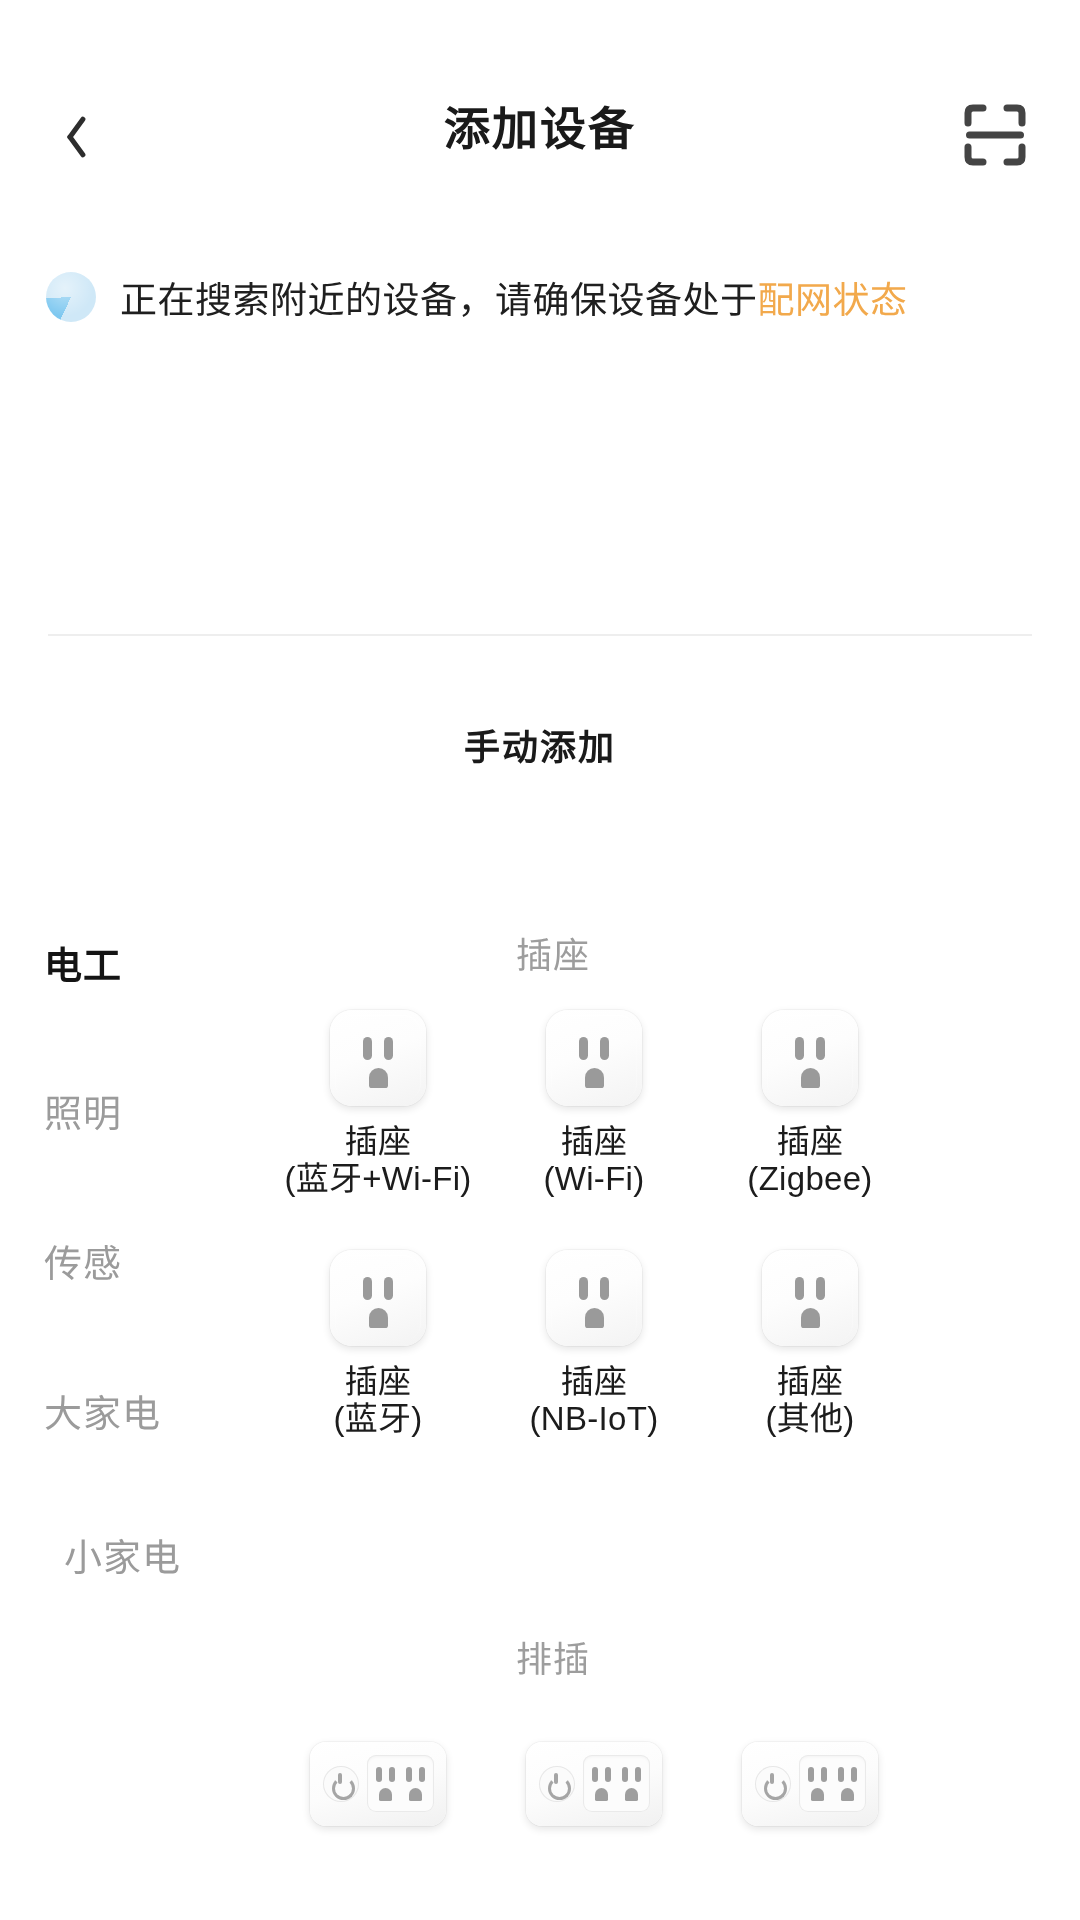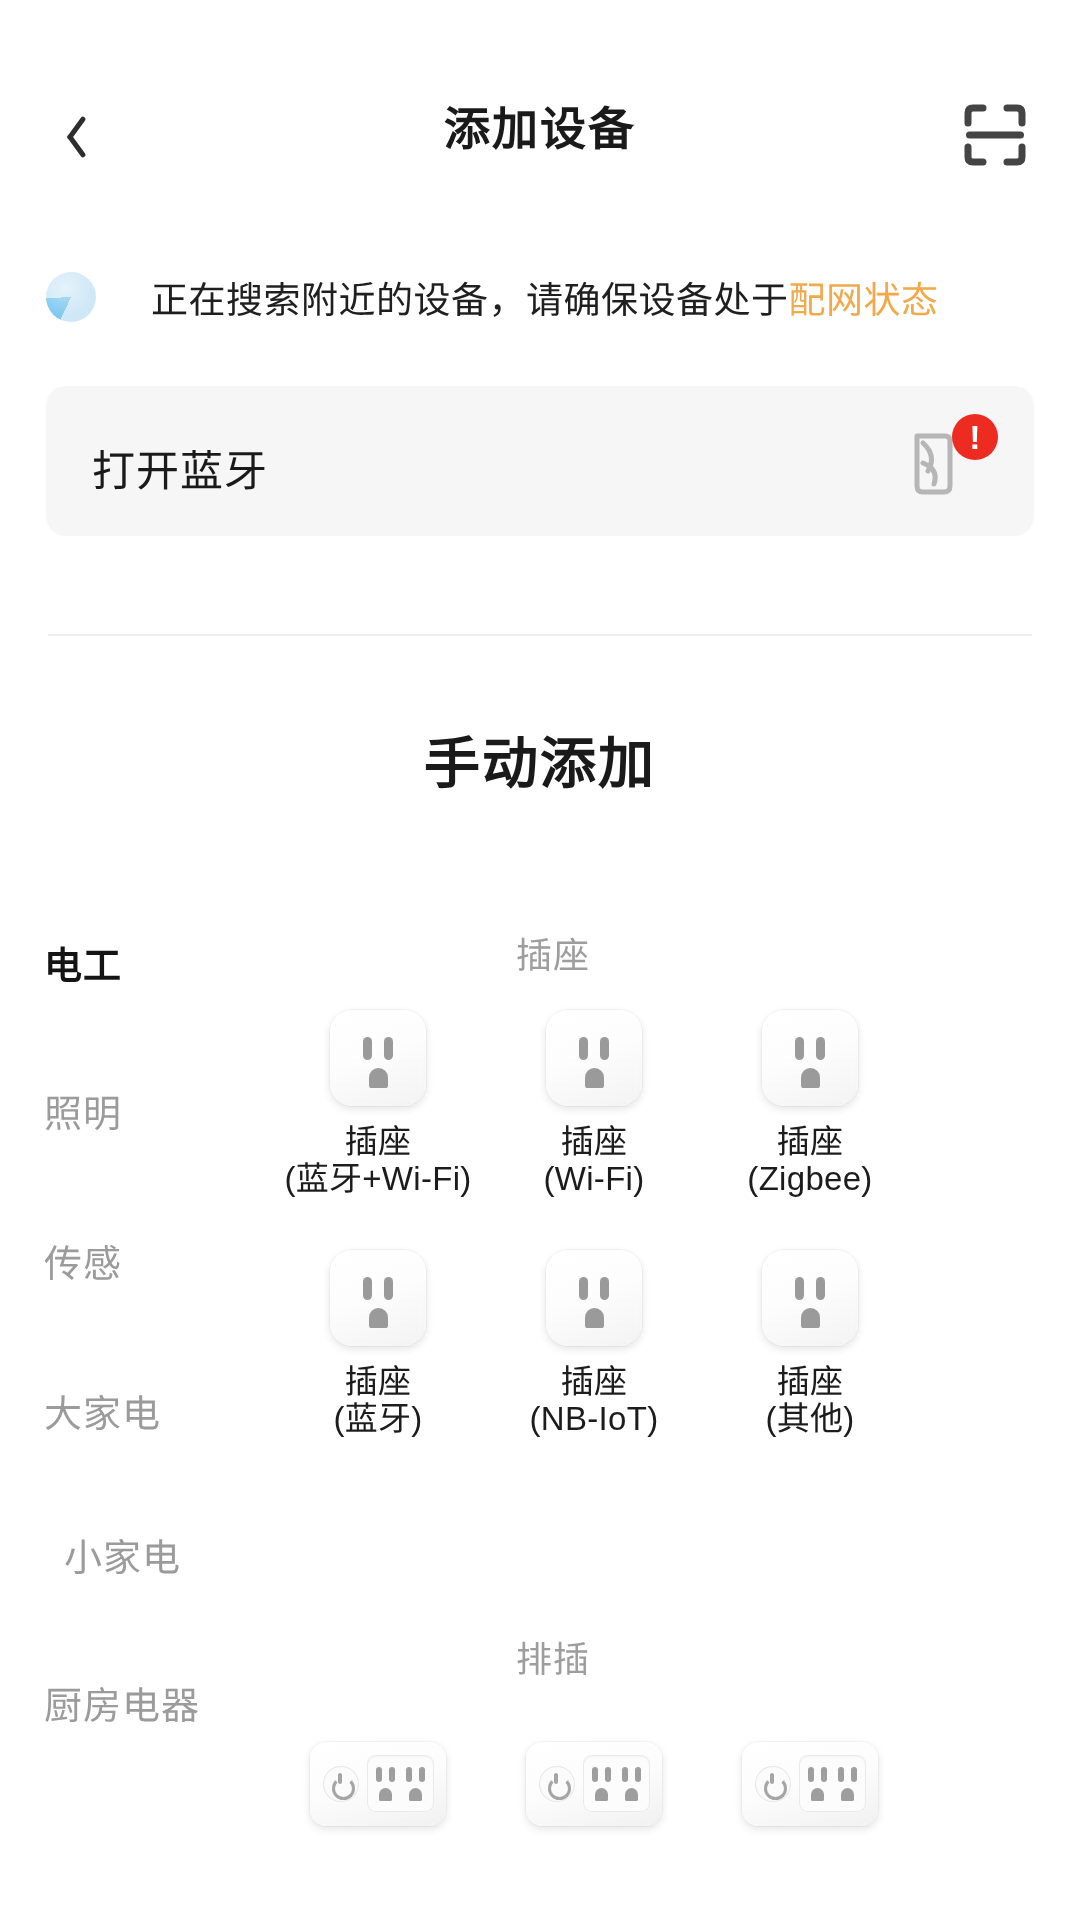--- a/index.html
+++ b/index.html
@@ -79,21 +79,21 @@
     position: relative;
   }
   .spinner::after {
     content: "";
     position: absolute;
     inset: 0;
     border-radius: 50%;
     background: radial-gradient(circle at 38% 32%, rgba(255,255,255,0.45), rgba(255,255,255,0) 62%);
   }
   .status-text {
-    margin-left: 55px;
+    margin-left: 24px;
     font-size: 37px;
     color: #1f1f1f;
     letter-spacing: 0.5px;
     white-space: nowrap;
   }
   .status-text .accent { color: #f2a94c; }
 
   
   .bt-card {
     position: absolute;
@@ -136,21 +136,21 @@
     top: 634px; left: 48px;
     width: 984px; height: 2px;
     background: #eeeeee;
   }
 
   
   .manual-add {
     position: absolute;
     top: 718px; left: 0; right: 0;
     text-align: center;
-    font-size: 56px;
+    font-size: 36px;
     font-weight: 700;
     color: #1a1a1a;
     letter-spacing: 2px;
   }
 
   
   .body-area {
     position: absolute;
     top: 930px; left: 0;
     width: 1080px; height: 990px;
@@ -319,47 +319,33 @@
     </div>
   </div>
 
   <div class="status-row">
     <div class="spinner"></div>
     <div class="status-text">
       <span>正在搜索附近的设备，请确保设备处于</span><span class="accent">配网状态</span>
     </div>
   </div>
 
-  <div class="bt-card">
-    <div class="bt-card-label">打开蓝牙</div>
-    <div class="bt-icon-wrap">
-      <svg viewBox="0 0 92 92" width="92" height="92">
-        <g fill="none" stroke="#b6b6b6" stroke-width="5" stroke-linecap="round" stroke-linejoin="round">
-          <path d="M27 20 H55 Q60 20 60 25 V70 Q60 76 54 76 H33 Q27 76 27 70 Z"></path>
-          <path d="M33 27 Q47 40 38 55"></path>
-          <path d="M33 47 Q49 53 44 68"></path>
-        </g>
-      </svg>
-    </div>
-    <div class="bt-badge">!</div>
-  </div>
 
   <div class="divider"></div>
 
   <div class="manual-add">手动添加</div>
 
   <div class="body-area">
 
     <div class="sidebar">
       <div class="cat-item active" style="top:0px;">电工</div>
       <div class="cat-item" style="top:148px;">照明</div>
       <div class="cat-item" style="top:298px;">传感</div>
       <div class="cat-item" style="top:448px;">大家电</div>
       <div class="cat-item" style="top:592px;margin-left:20px;">小家电</div>
-      <div class="cat-item" style="top:740px;">厨房电器</div>
     </div>
 
     <div class="content">
 
       <div class="sec-label" style="left:246px; top:-4px;">插座</div>
 
       <div class="tile" style="left:0px; top:80px;">
         <div class="socket">
           <span class="slot-l"></span>
           <span class="slot-r"></span>

